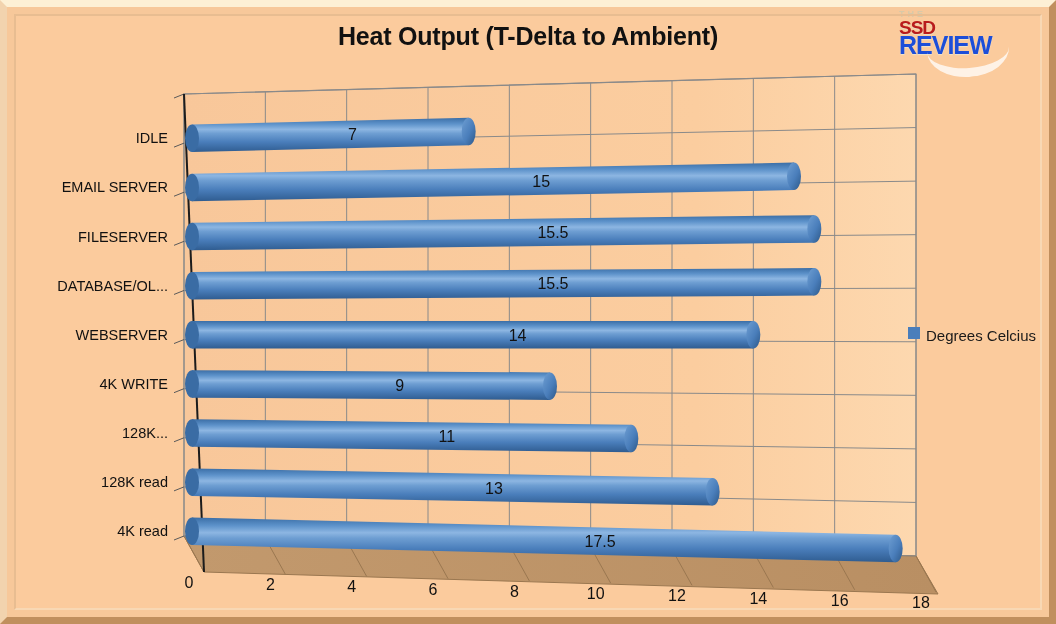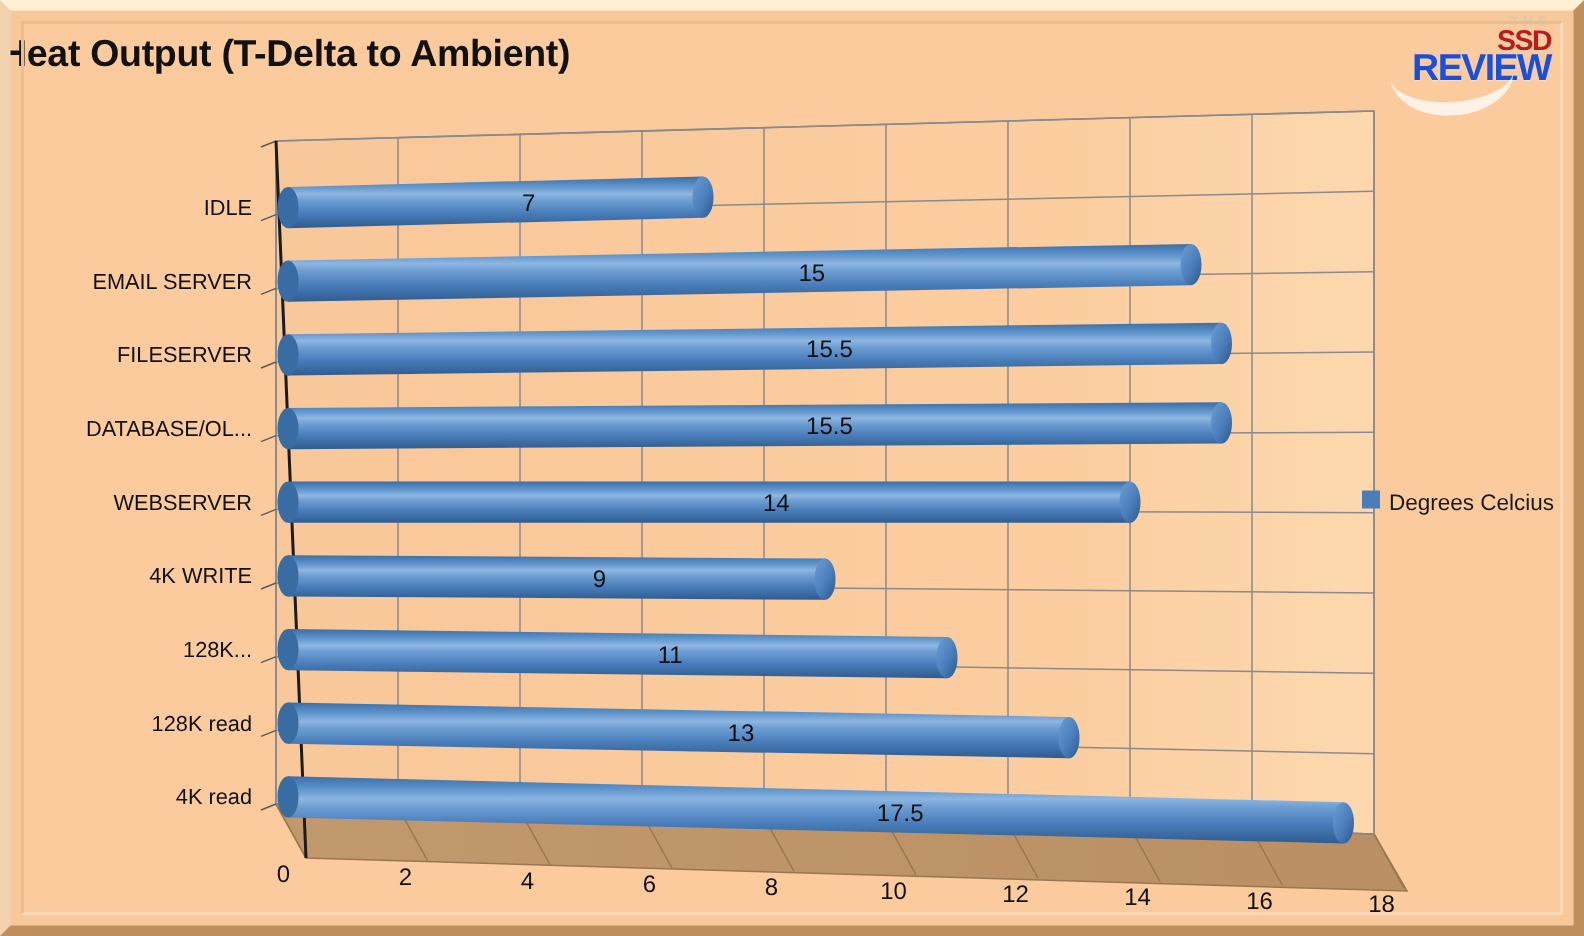--- a/index.html
+++ b/index.html
@@ -55,36 +55,37 @@
     background: #fbcb9d;
     z-index: 1;
   }
 
   
   #chart-title {
     position: absolute;
     left: 0;
     right: 0;
     top: 22px;
+    text-align: center;
     font-size: 25px;
     font-weight: bold;
     color: #111111;
     letter-spacing: -0.2px;
     z-index: 20;
   }
 
   
   #brand-logo {
     position: absolute;
     right: 22px;
     top: 10px;
     width: 135px;
     height: 62px;
     z-index: 25;
-    text-align: right;
+    text-align: left;
     line-height: 1;
   }
   .logo-the {
     font-size: 9px;
     font-weight: bold;
     color: #d8c9a8;
     letter-spacing: 3px;
   }
   .logo-ssd {
     font-size: 19px;

